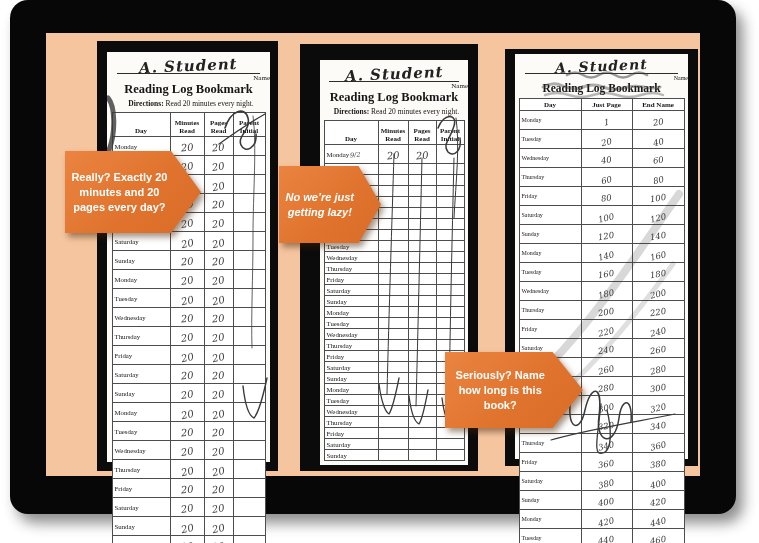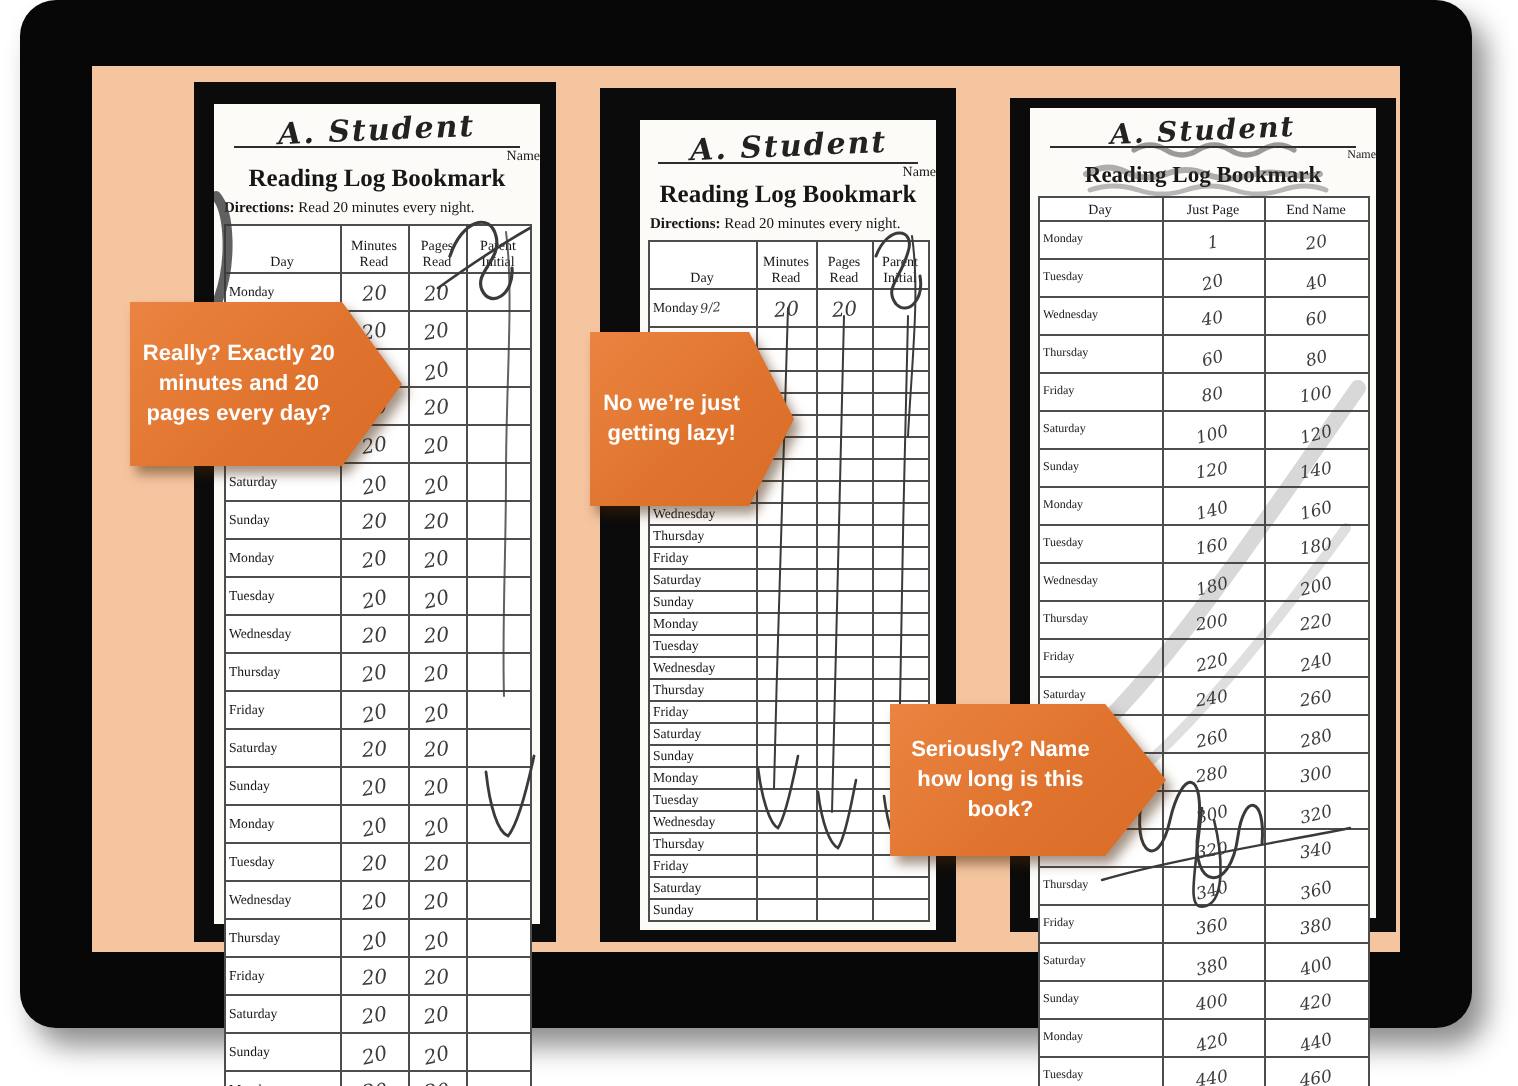--- a/index.html
+++ b/index.html
@@ -32,25 +32,25 @@
   .hand-name {
     display: inline-block; font-family: "DejaVu Serif", serif; font-style: italic;
     font-weight: bold; font-size: 15px; color: #222; transform: rotate(-2.5deg);
     letter-spacing: 1px; line-height: 16px;
   }
   #paper3 .hand-name { font-size: 14px; }
   .name-line { width: 88%; margin: -2px auto 0; border-bottom: 1.4px solid #2c2c2c; }
   .name-label { font-size: 7px; line-height: 8px; text-align: right; }
   .bm-title { font-weight: bold; font-size: 12.5px; line-height: 15px; }
   #paper3 .bm-title { font-size: 11.5px; line-height: 13px; }
-  .directions { font-size: 7.5px; line-height: 11px; text-align: left; padding-left: 5px; margin-top: 1px; }
+  .directions { font-size: 7.5px; line-height: 11px; text-align: center; padding-left: 5px; margin-top: 1px; }
 
   table { border-collapse: collapse; table-layout: fixed; margin: 3px auto 0; background: #fff; }
   th, td { border: 1px solid #4d4d4d; padding: 0; overflow: visible; }
-  th { font-size: 7px; line-height: 7.5px; font-weight: normal; vertical-align: bottom; padding-bottom: 1px; }
+  th { font-size: 7px; line-height: 7.5px; font-weight: bold; vertical-align: bottom; padding-bottom: 1px; }
   .log td.day { text-align: left; padding-left: 2px; font-size: 6.8px; white-space: nowrap; }
   .log td.val { text-align: center; }
   .bm12 tbody tr { height: 11px; }
   .bm12 thead tr { height: 24px; }
   .bm3 thead tr { height: 12px; }
   .bm3 tbody tr { height: 7.8px; }
   .bm3 td.day { font-size: 6px; }
   .bm3 th { font-size: 7px; }
 
   .hw {
@@ -73,21 +73,21 @@
     background: linear-gradient(135deg, #ea8440 0%, #e0742e 55%, #d96d27 100%);
     clip-path: polygon(0 0, 78% 0, 100% 50%, 78% 100%, 0 100%);
     display: flex; align-items: center; justify-content: center;
   }
   .callout .txt {
     color: #ffffff; font-family: "Liberation Sans", sans-serif; font-weight: bold;
     text-align: center; font-size: 11px; line-height: 15px; padding-right: 20%;
     white-space: pre-line;
   }
   #callout1 { left: 2px;   top: 118px; width: 136px; height: 82px; }
-  #callout2 { left: 232px; top: 133px; width: 102px; height: 87px; }
+  #callout2 { left: 216px; top: 133px; width: 102px; height: 77px; font-style: italic; }
   #callout3 { left: 382px; top: 319px; width: 138px; height: 76px; }
 </style>
 </head>
 <body>
 
 <div class="board">
   <div class="mat">
 
     <div class="photo" id="photo1">
       <div class="paper" id="paper1">

